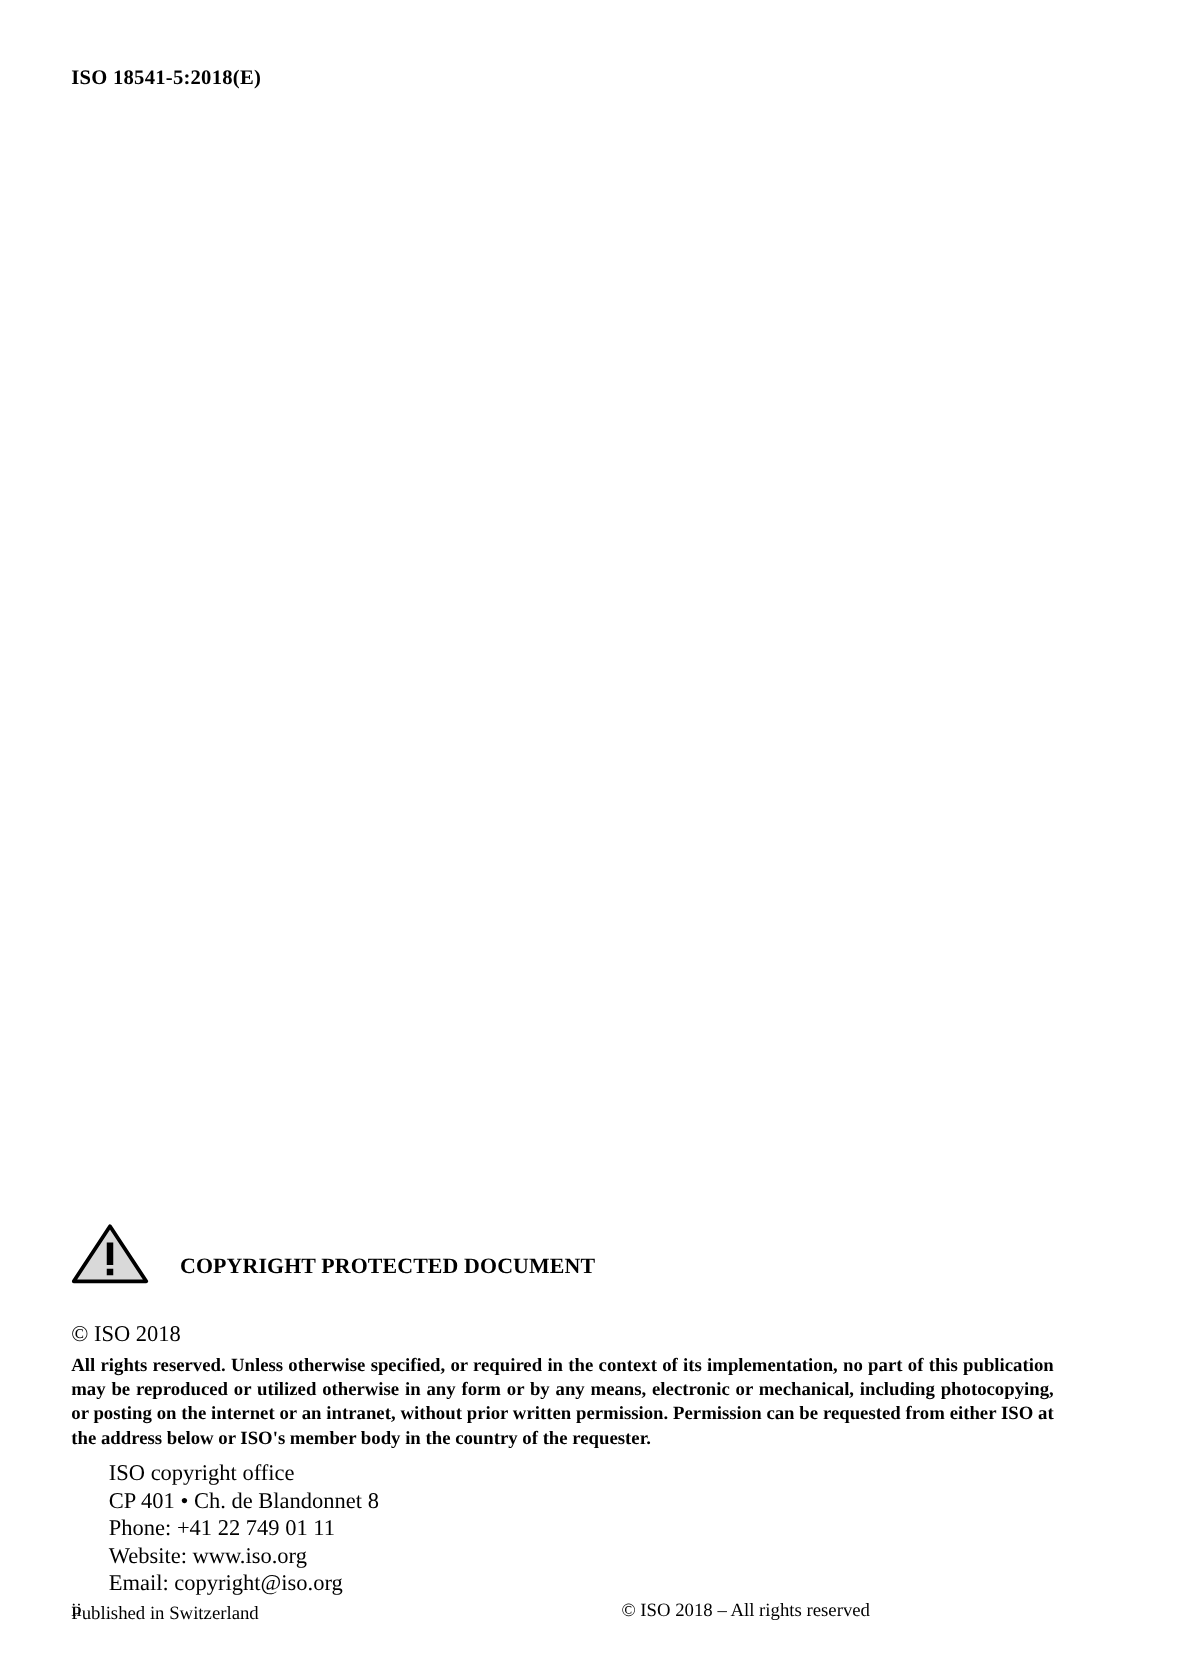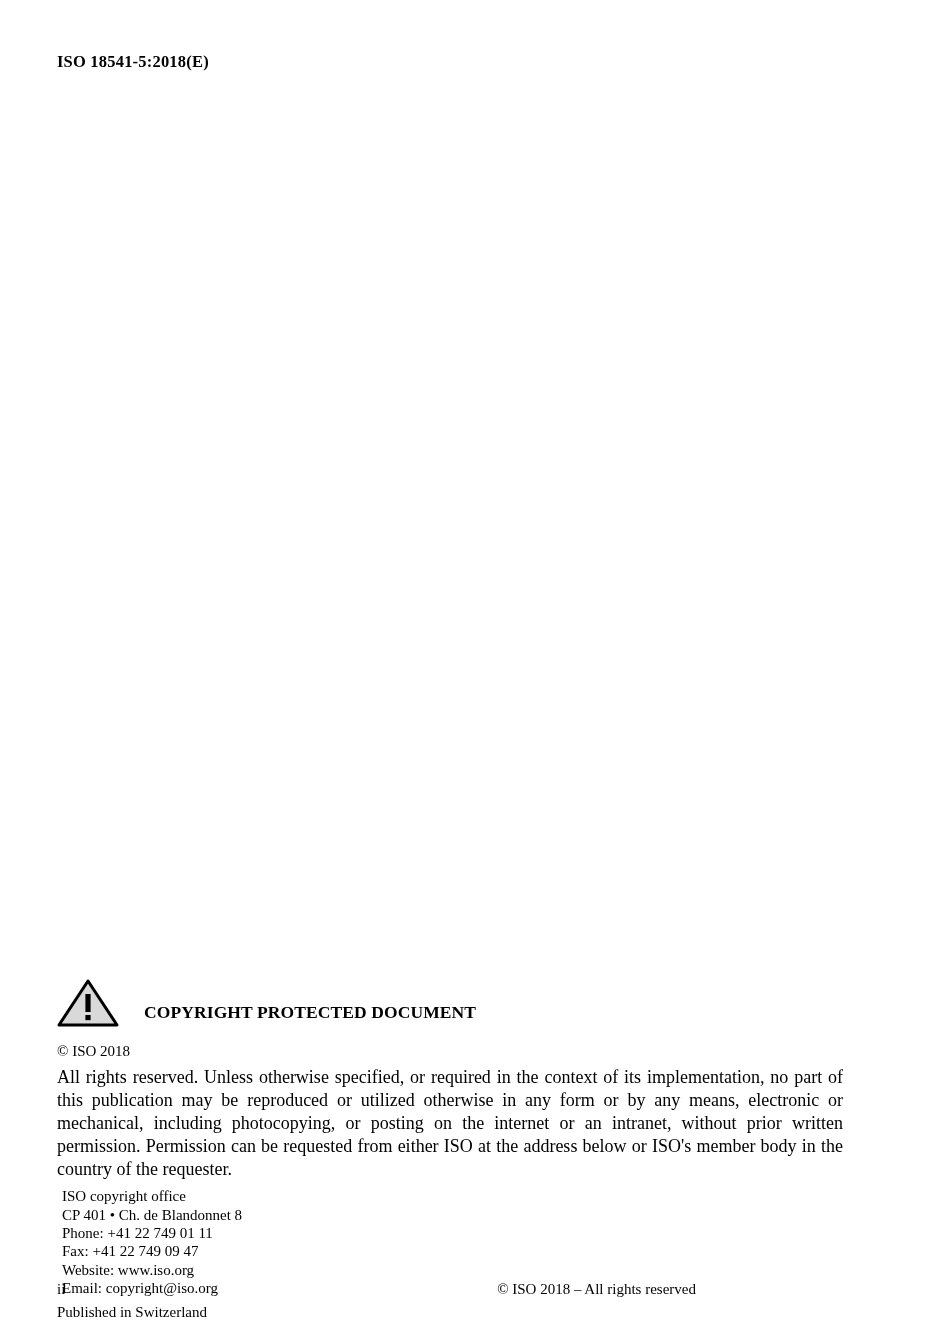--- a/index.html
+++ b/index.html
@@ -58,36 +58,37 @@
     position: absolute;
     left: 87px;
     top: 24px;
     font-family: "Liberation Serif", serif;
     font-weight: bold;
     font-size: 17.5px;
     letter-spacing: 0.1px;
   }
 
   .cp-year {
-    margin-top: 9px;
-    font-size: 15px;
+    margin-top: 23px;
+    font-size: 18px;
   }
 
   .cp-para {
     margin-top: 6px;
-    font-size: 18px;
+    font-size: 15px;
     line-height: 1.28;
     text-align: justify;
     width: 786px;
+    font-weight: bold;
   }
 
   .cp-address {
     margin-top: 6px;
-    margin-left: 5px;
-    font-size: 15px;
+    margin-left: 30px;
+    font-size: 18px;
     line-height: 1.23;
   }
 
   .cp-published {
     margin-top: 6px;
     font-size: 15px;
   }
 
   .footer-left {
     position: absolute;
@@ -125,21 +126,20 @@
     </div>
 
     <div class="cp-year">©  ISO 2018</div>
 
     <div class="cp-para">All rights reserved. Unless otherwise specified, or required in the context of its implementation, no part of this publication may be reproduced or utilized otherwise in any form or by any means, electronic or mechanical, including photocopying, or posting on the internet or an intranet, without prior written permission. Permission can be requested from either ISO at the address below or ISO's member body in the country of the requester.</div>
 
     <div class="cp-address">
       <div>ISO copyright office</div>
       <div>CP 401 • Ch. de Blandonnet 8</div>
       <div>Phone: +41 22 749 01 11</div>
-      <div>Fax: +41 22 749 09 47</div>
       <div>Website: www.iso.org</div>
       <div>Email: copyright@iso.org</div>
     </div>
 
     <div class="cp-published">Published in Switzerland</div>
   </div>
 
   <div class="footer-left">ii</div>
 
   <div class="footer-right">© ISO 2018 – All rights reserved</div>

